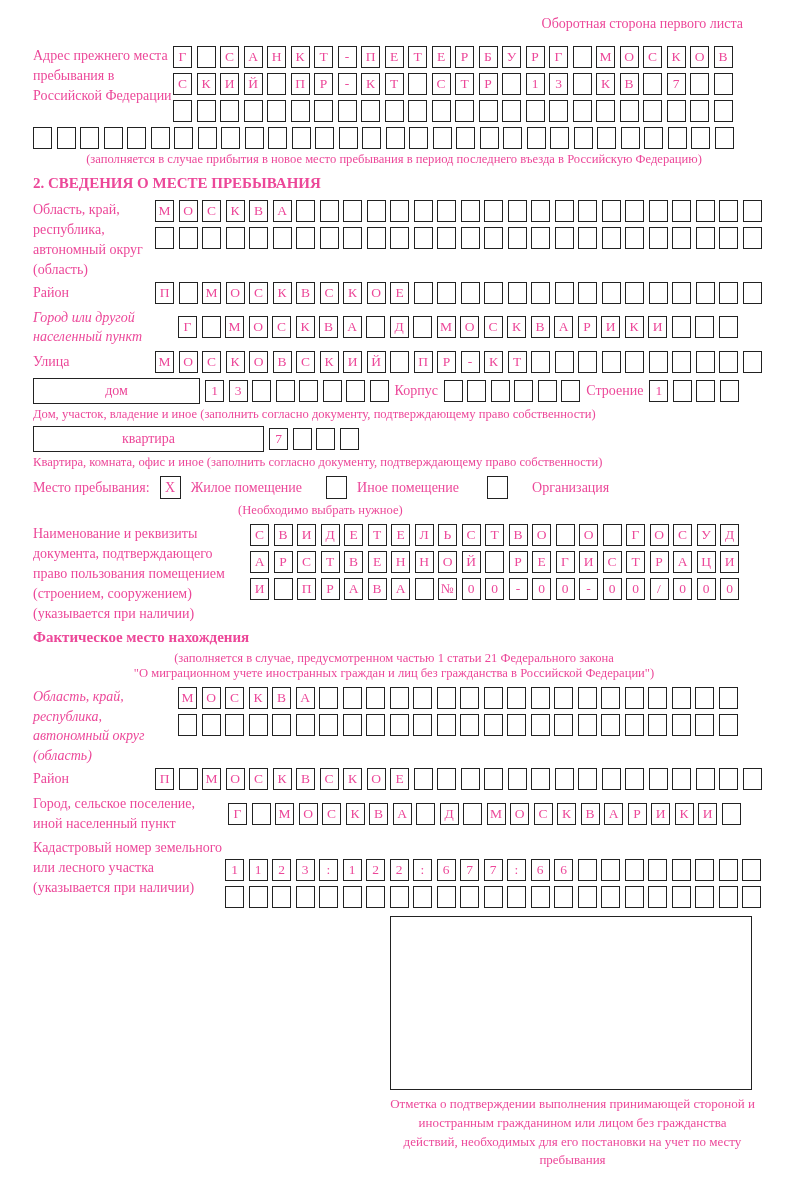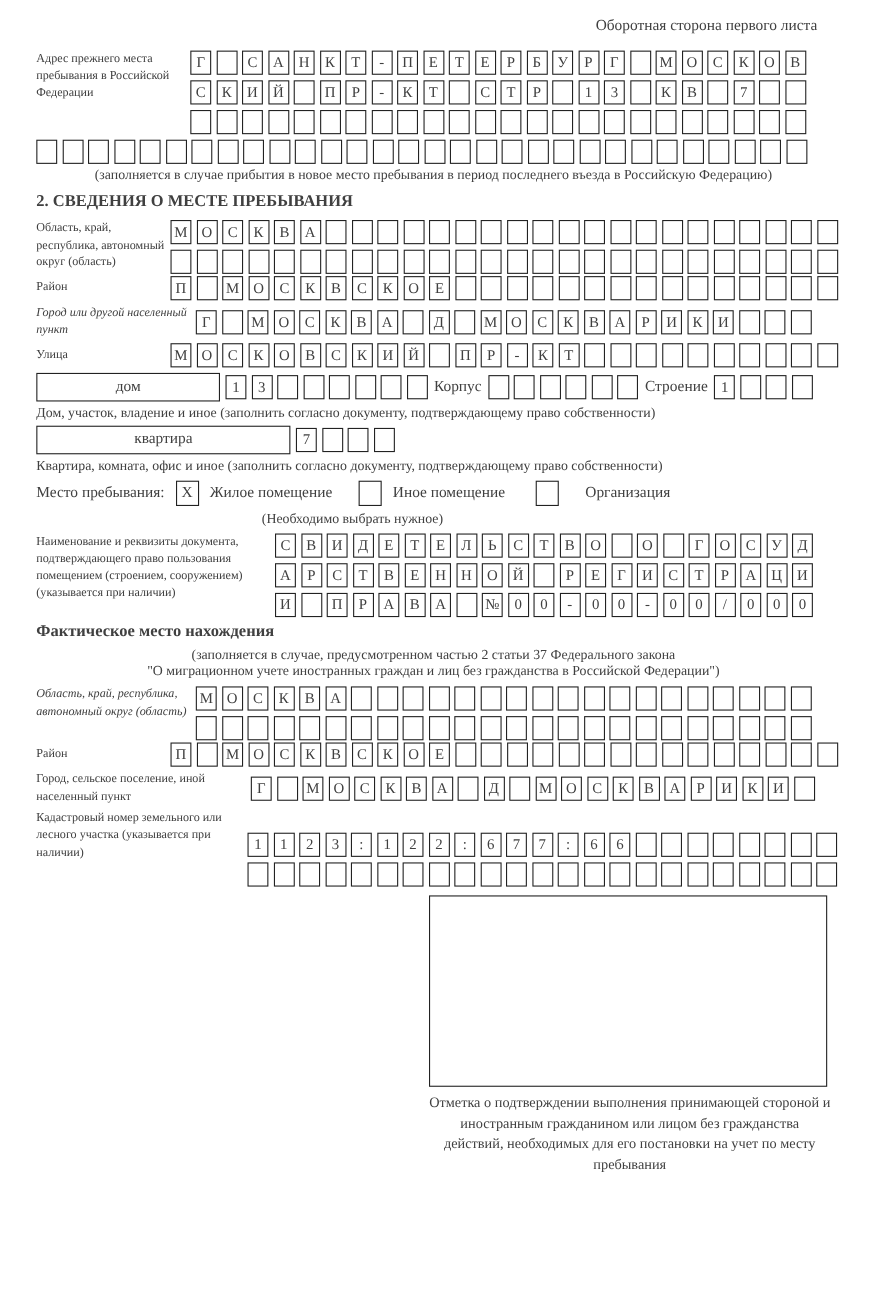--- a/index.html
+++ b/index.html
@@ -1,25 +1,25 @@
 <!DOCTYPE html>
 <html><head>
 <meta charset="utf-8">
 <style>
   html,body{margin:0;padding:0;background:#fff;}
   .page{
     width:800px;height:1180px;box-sizing:border-box;
     padding:16px 45px 10px 33px;
     font-family:"Liberation Serif","DejaVu Serif",serif;
-    color:#404040;background:#fff;position:relative;overflow:hidden;
+    color:#ec4899;background:#fff;position:relative;overflow:hidden;
   }
   .note{ text-align:right;font-size:14px;margin:0 12px 14px 0; }
   .row{ display:flex;align-items:flex-start; }
   .row.center{ align-items:center; }
-  .lab{ font-size:11px;line-height:1.42;flex:0 0 auto; }
+  .lab{ font-size:14px;line-height:1.42;flex:0 0 auto; }
   .lab-s1{ width:140px; }
   .lab-a{ width:122px; }
   .lab-b{ width:145px;font-style:italic; }
   .lab-doc{ width:217px; }
   .lab-g3{ width:195px; }
   .lab-kad{ width:192px; }
   .boxcol{ display:flex;flex-direction:column;gap:5px;flex:1 1 auto; }
   .boxrow{ display:flex;gap:4.5px;flex-wrap:nowrap; }
   .cell{
     flex:0 0 auto;width:19px;height:22px;box-sizing:border-box;
@@ -455,21 +455,21 @@
           <span class="cell">0</span>
           <span class="cell">/</span>
           <span class="cell">0</span>
           <span class="cell">0</span>
           <span class="cell">0</span>
         </div>
     </div>
   </div>
 
   <div class="sec-title" style="margin-top:5px;margin-bottom:5px;">Фактическое место нахождения</div>
-  <div class="cap centered" style="margin:0;">(заполняется в случае, предусмотренном частью 2 статьи 37 Федерального закона</div>
+  <div class="cap centered" style="margin:0;">(заполняется в случае, предусмотренном частью 1 статьи 21 Федерального закона</div>
   <div class="cap centered" style="margin:0 0 6px 0;">"О миграционном учете иностранных граждан и лиц без гражданства в Российской Федерации")</div>
 
   <div class="row mb2">
     <div class="lab lab-b">Область, край, республика, автономный округ (область)</div>
     <div class="boxcol">
       <div class="boxrow">
           <span class="cell">М</span>
           <span class="cell">О</span>
           <span class="cell">С</span>
           <span class="cell">К</span>

